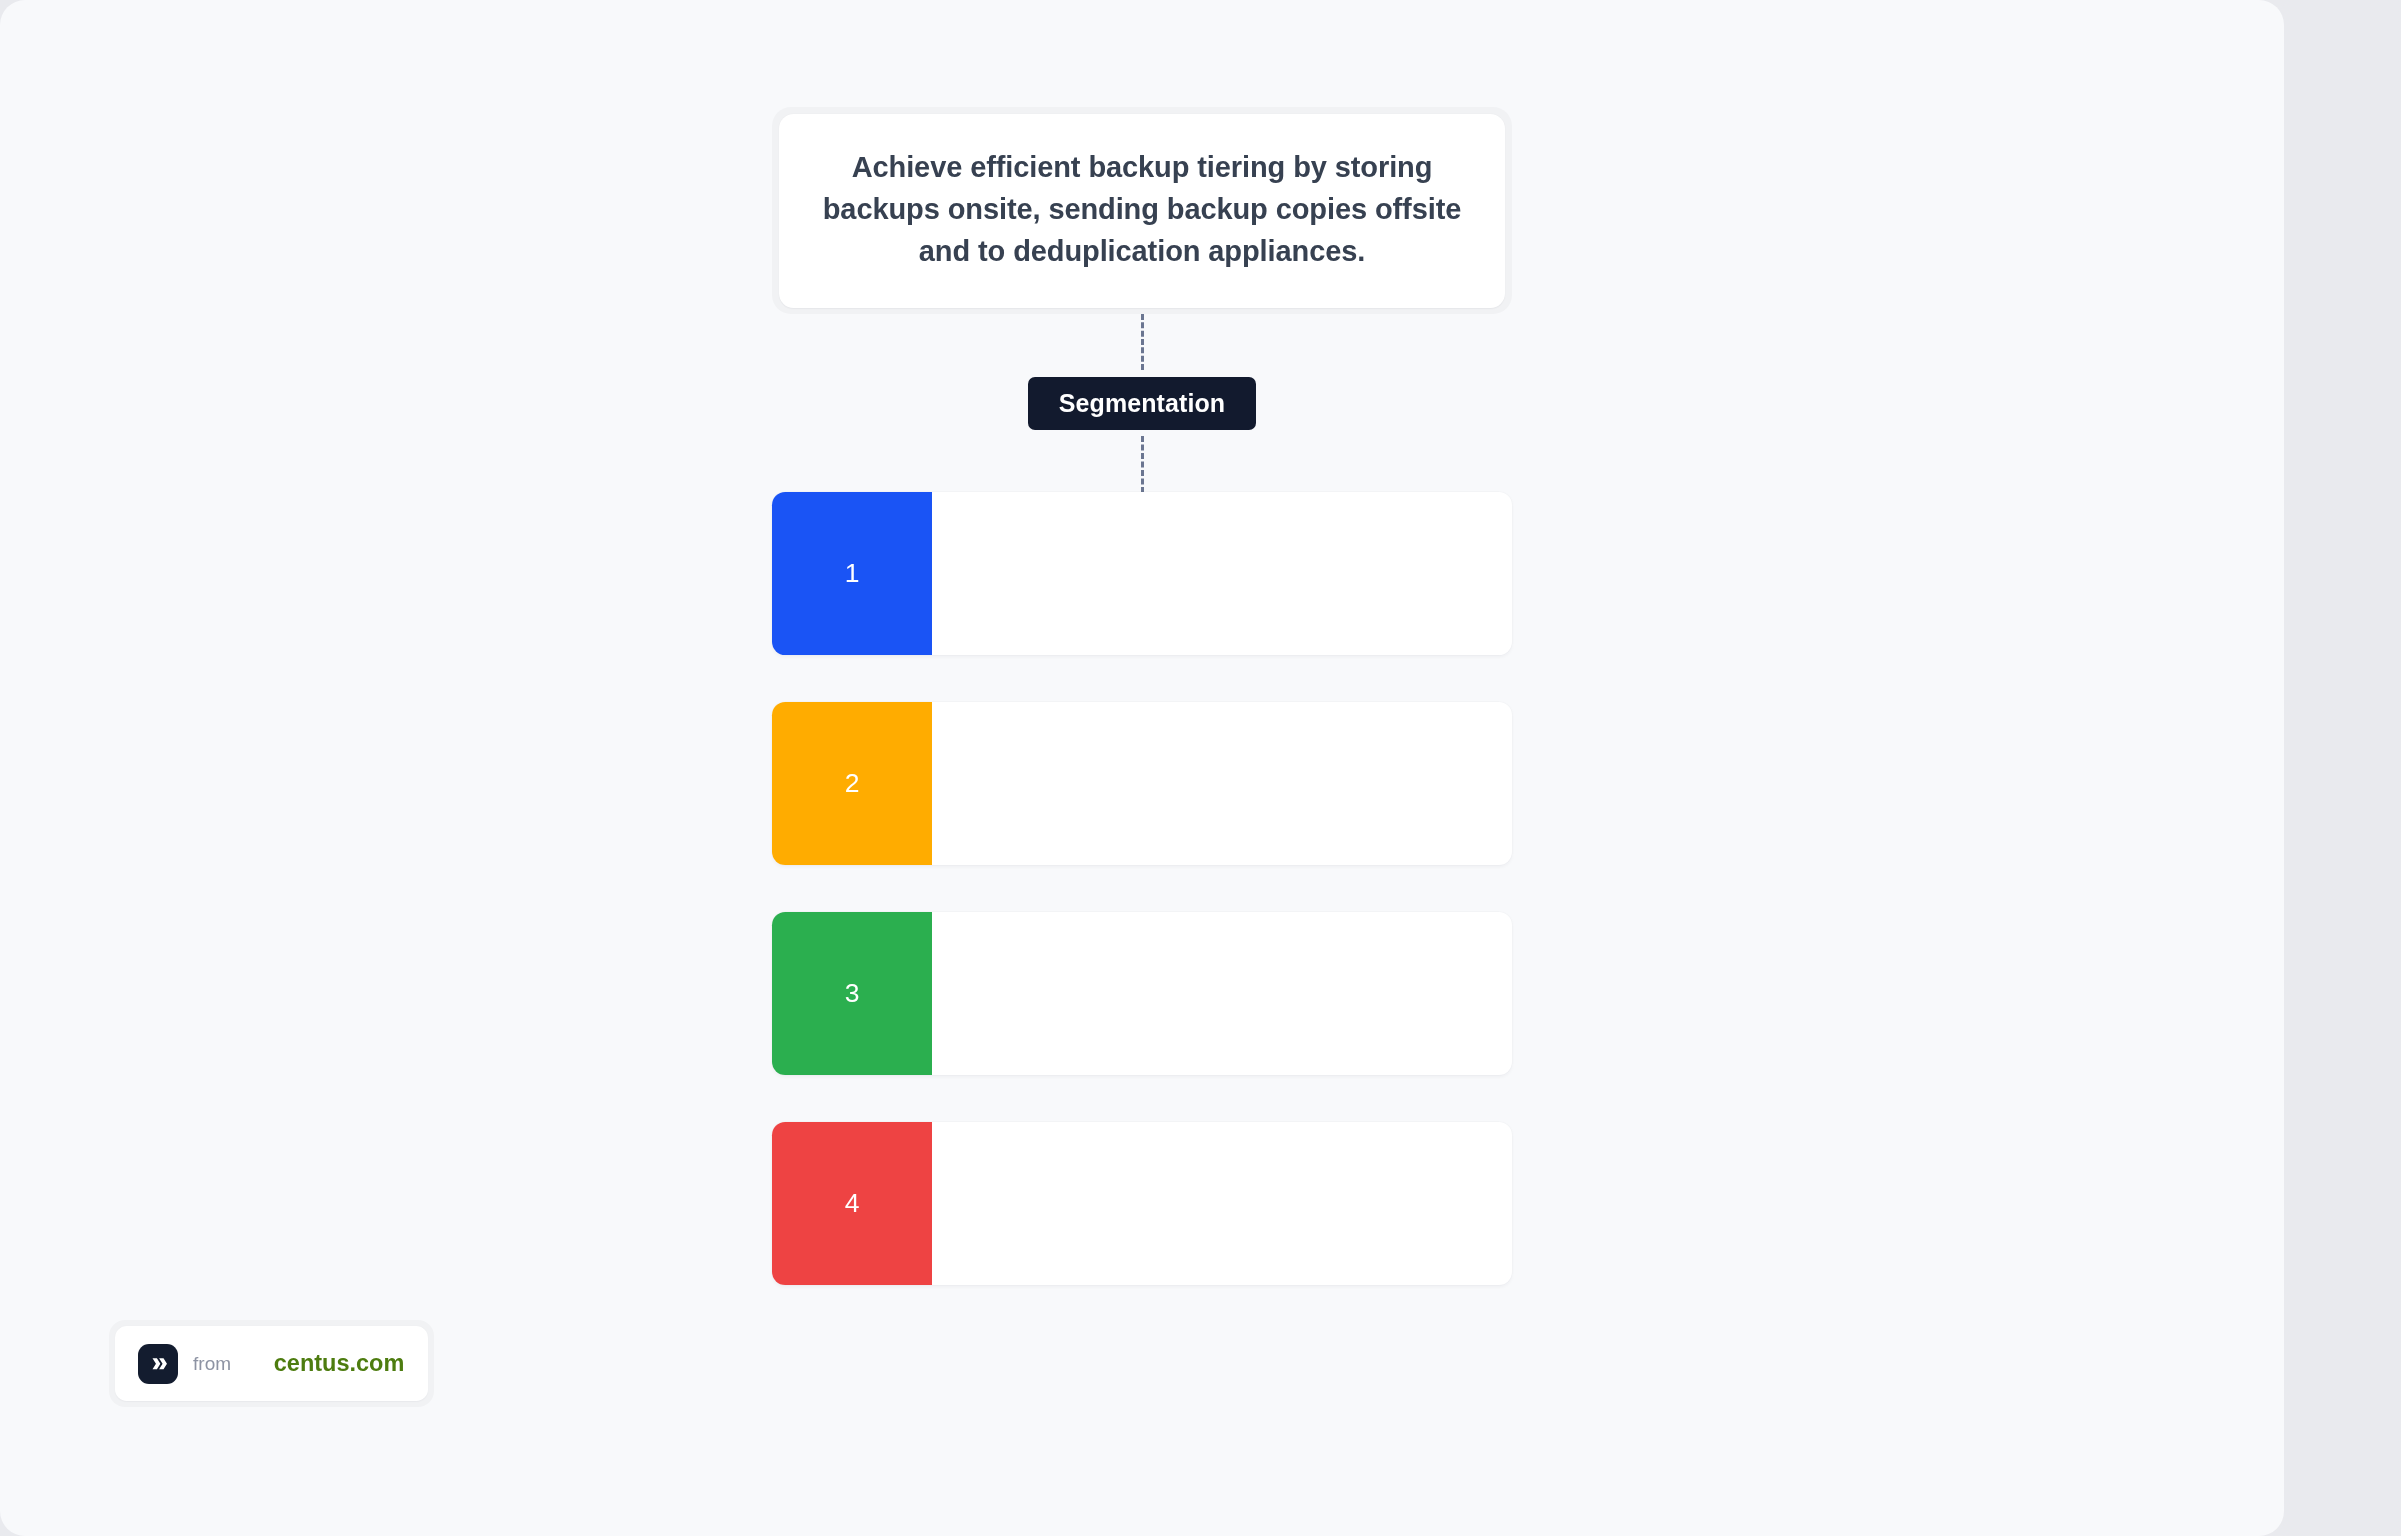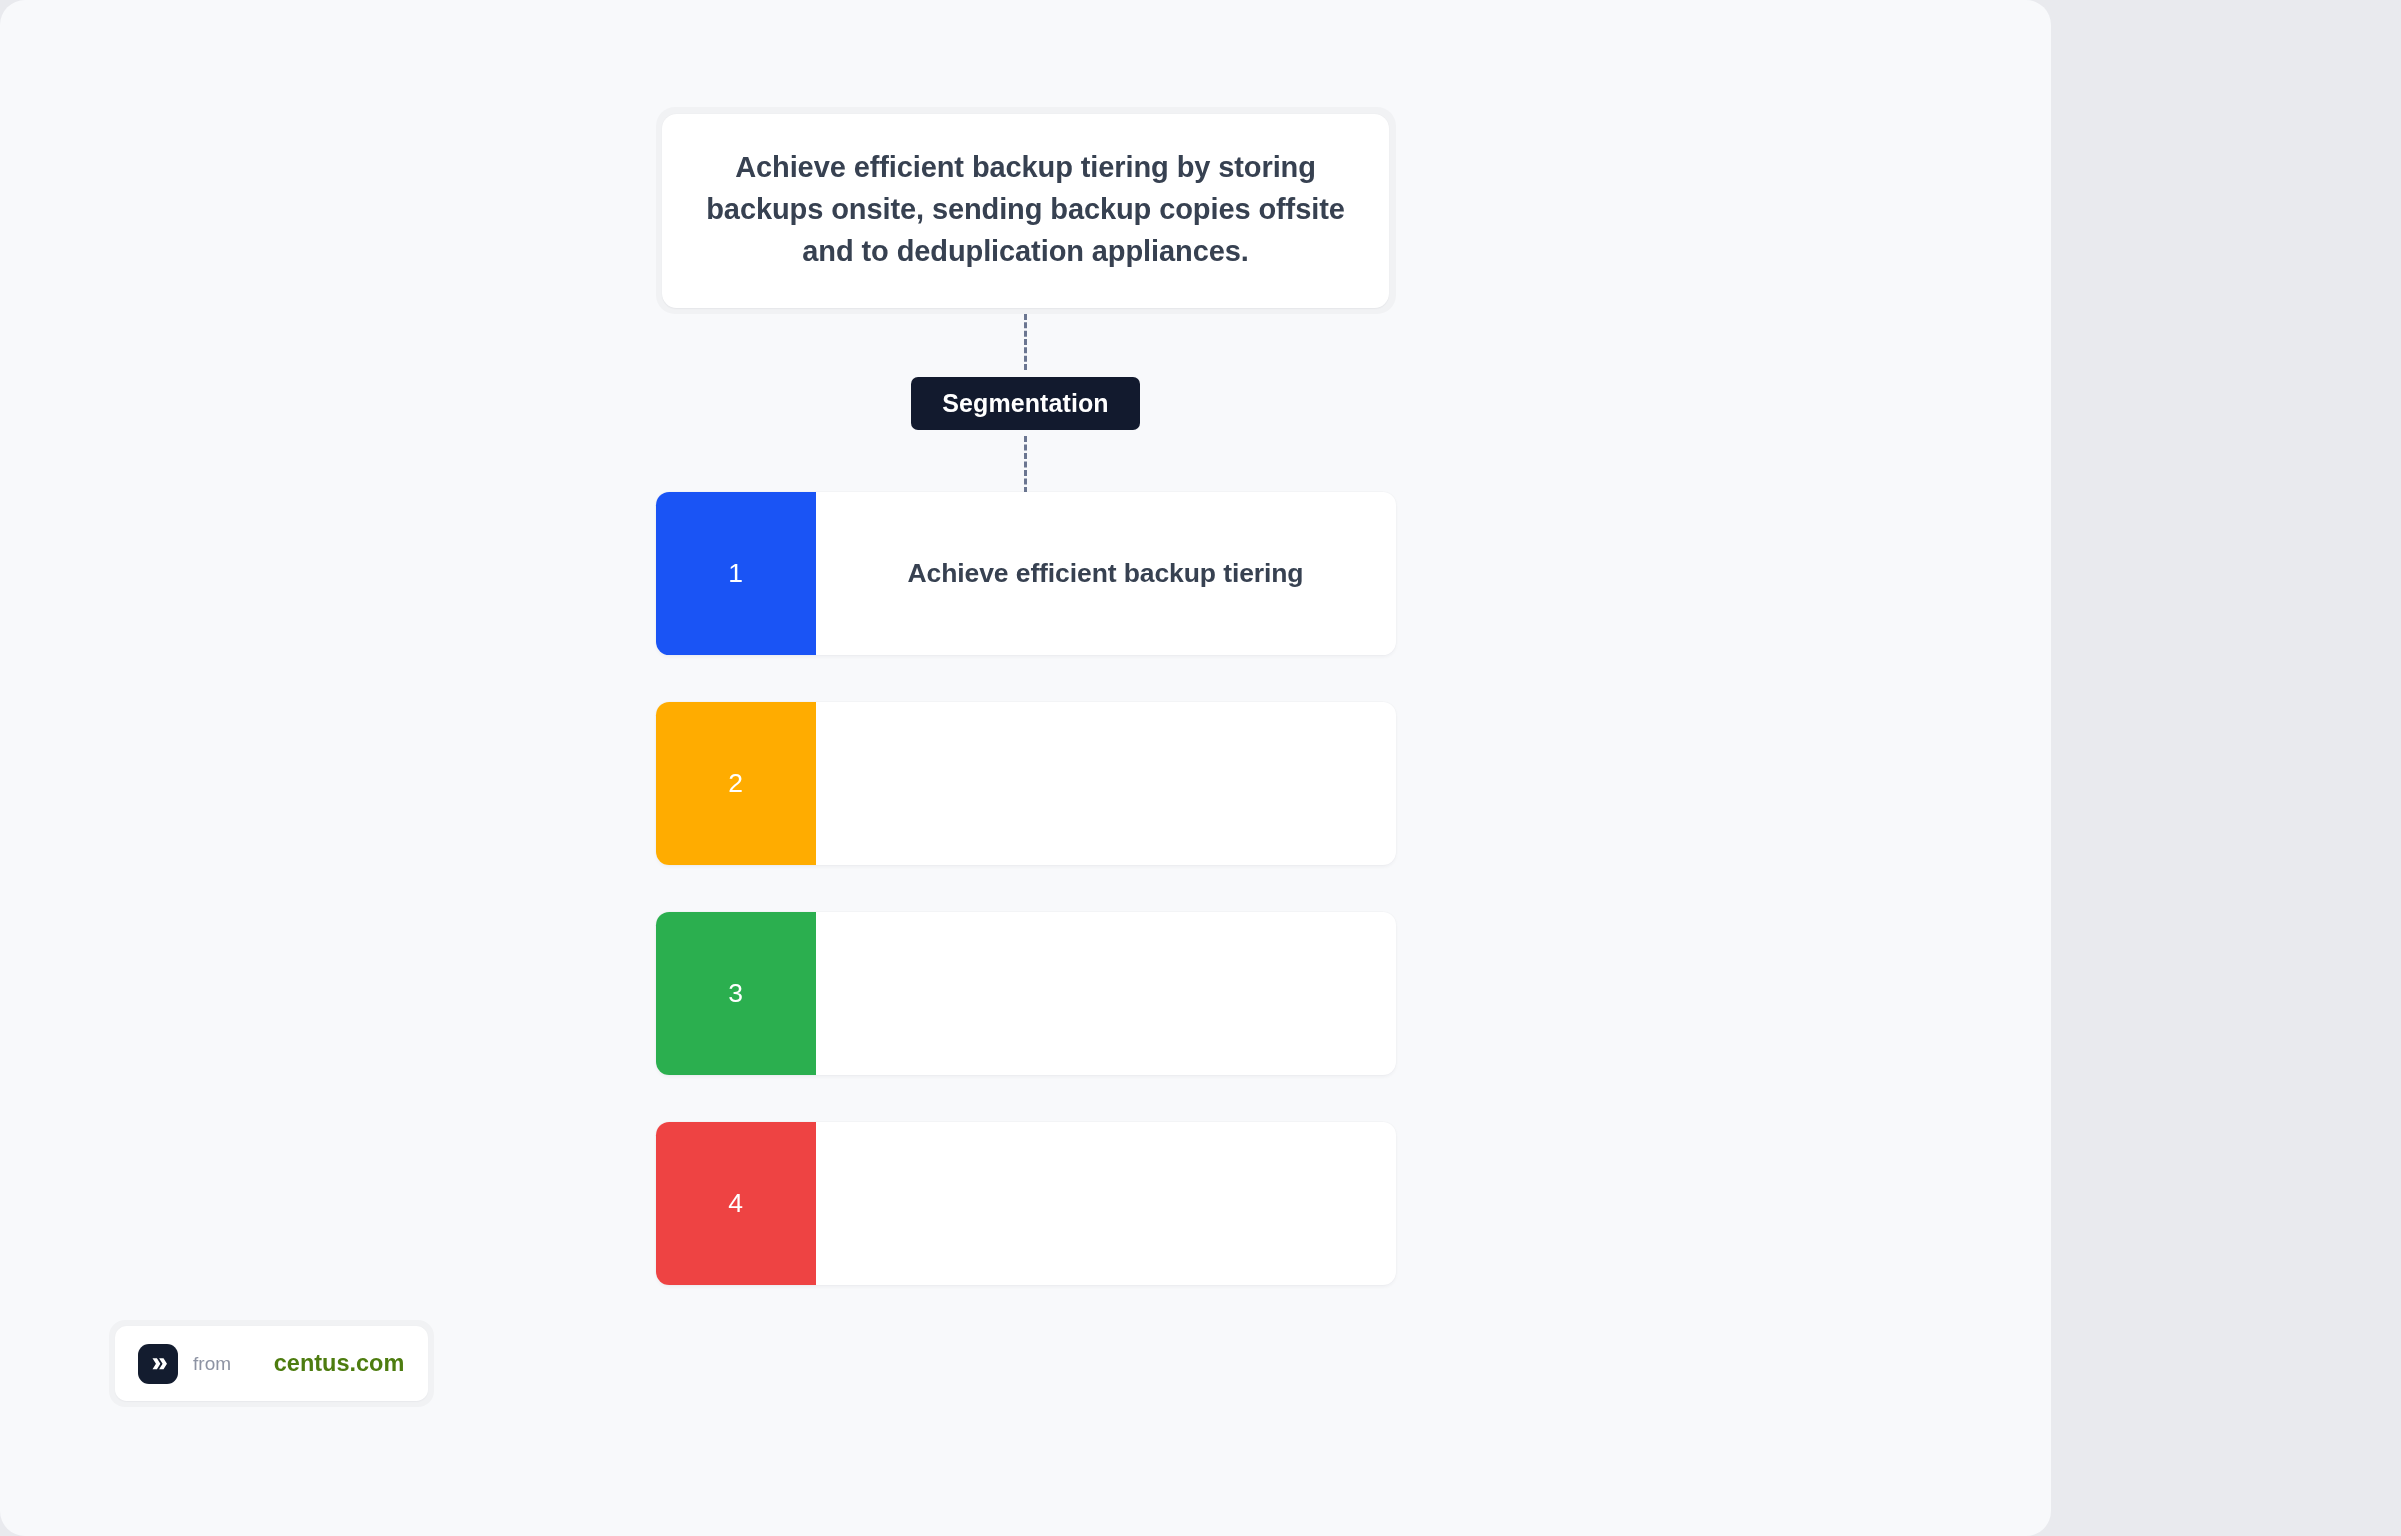--- a/index.html
+++ b/index.html
@@ -7,21 +7,21 @@
   html, body {
     width: 2401px;
     height: 1536px;
     background: #e9eaee;
     font-family: "Liberation Sans", sans-serif;
   }
 
   
   #canvas {
     position: relative;
-    width: 2051px;
+    width: 2284px;
     height: 1536px;
     background: #f8f9fb;
     border-radius: 25px;
     overflow: hidden;
   }
 
   
   #flow {
     position: absolute;
     left: 50%;
@@ -191,23 +191,20 @@
     </div>
 
     <div class="connector bottom"></div>
 
     <div id="segments">
 
       <div class="segment-row">
         <div class="segment-index" style="background:#1a54f5">
           <span>1</span>
         </div>
-        <div class="segment-body">
-          <span class="segment-text">Achieve efficient backup tiering</span>
-        </div>
       </div>
 
       <div class="segment-row">
         <div class="segment-index" style="background:#ffac00">
           <span>2</span>
         </div>
       </div>
 
       <div class="segment-row">
         <div class="segment-index" style="background:#2baf4f">

